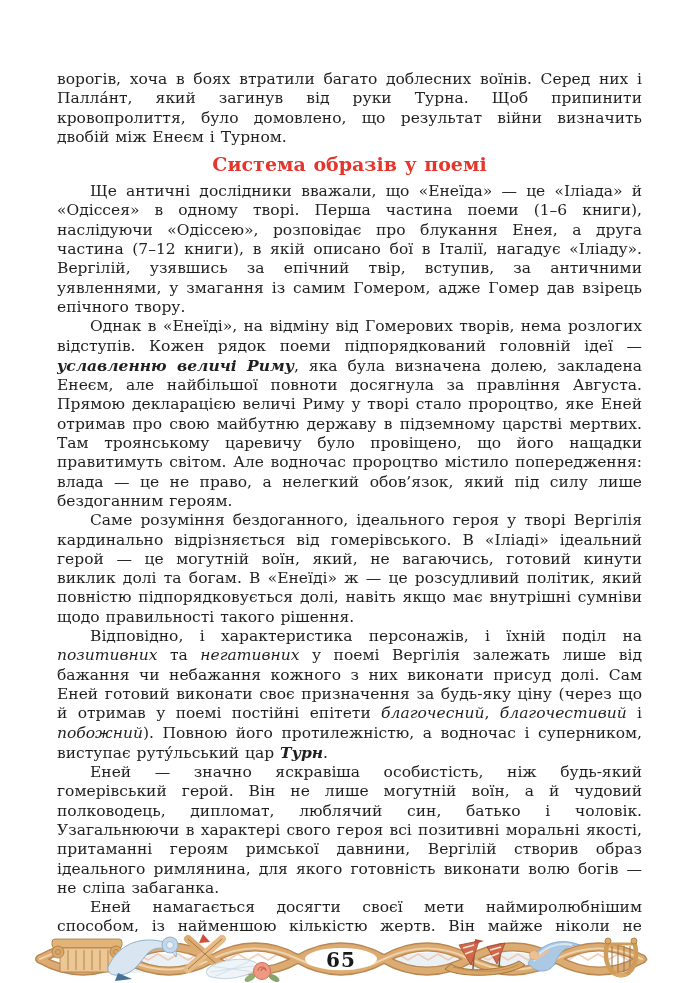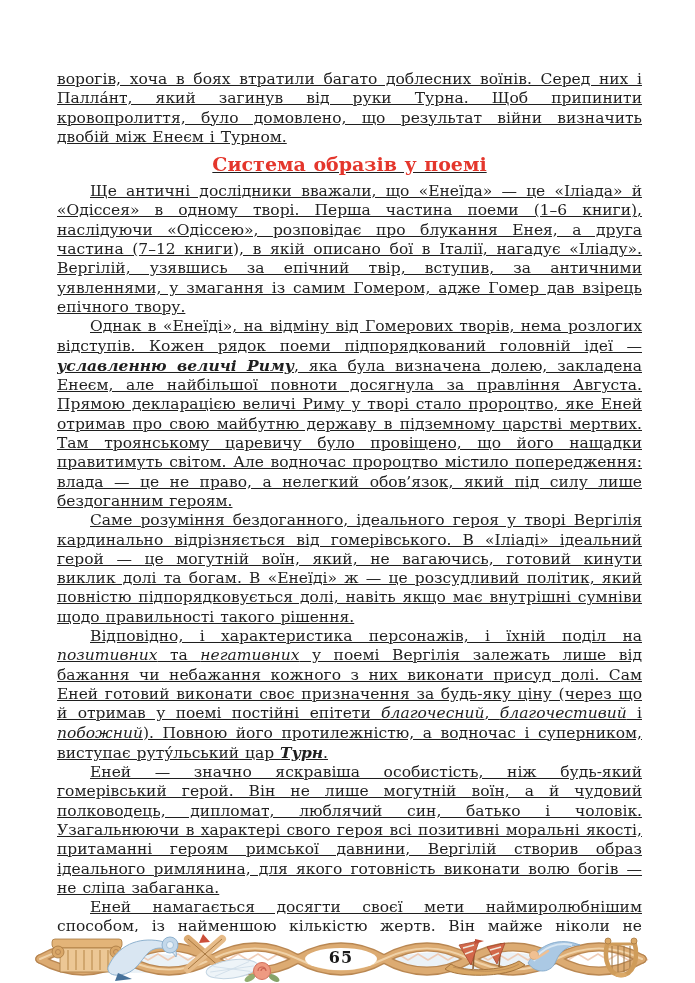--- a/index.html
+++ b/index.html
@@ -34,31 +34,31 @@
   .run-i{font-style:italic;}
   .run-bi{font-style:italic;font-weight:bold;}
   .footer-band{
     position:absolute;left:0;bottom:0;width:695px;height:50px;
   }
   .page-number{
     position:absolute;
     left:316px;top:948px;width:50px;height:20px;
     text-align:center;
     font-family:"DejaVu Serif", serif;
-    font-size:16px;font-weight:600;
+    font-size:20px;font-weight:600;
     letter-spacing:1px;
     color:#191919;
   }
 </style>
 </head>
 <body>
 
 <div class="page">
 
-  <main class="text-col" style="color: rgb(31, 31, 31); text-decoration: underline;">
+  <main class="text-col" style="color: rgb(31, 31, 31);">
     <p class="noindent"><span>ворогів, хоча в боях втратили багато доблесних воїнів. Серед них і Палла́нт, який загинув від руки Турна. Щоб припинити кровопролиття, було домовлено, що результат війни визначить двобій між Енеєм і Турном.</span></p>
     <h2 class="section-heading" style="color: rgb(228, 54, 44);">Система образів у поемі</h2>
     <p><span>Ще античні дослідники вважали, що «Енеїда» — це «Іліада» й «Одіссея» в одному творі. Перша частина поеми (1–6 книги), наслідуючи «Одіссею», розповідає про блукання Енея, а друга частина (7–12 книги), в якій описано бої в Італії, нагадує «Іліаду». Вергілій, узявшись за епічний твір, вступив, за античними уявленнями, у змагання із самим Гомером, адже Гомер дав взірець епічного твору.</span></p>
     <p><span>Однак в «Енеїді», на відміну від Гомерових творів, нема розлогих відступів. Кожен рядок поеми підпорядкований головній ідеї — </span><span class="run-bi">уславленню величі Риму</span><span>, яка була визначена долею, закладена Енеєм, але найбільшої повноти досягнула за правління Августа. Прямою декларацією величі Риму у творі стало пророцтво, яке Еней отримав про свою майбутню державу в підземному царстві мертвих. Там троянському царевичу було провіщено, що його нащадки правитимуть світом. Але водночас пророцтво містило попередження: влада — це не право, а нелегкий обов’язок, який під силу лише бездоганним героям.</span></p>
     <p><span>Саме розуміння бездоганного, ідеального героя у творі Вергілія кардинально відрізняється від гомерівського. В «Іліаді» ідеальний герой — це могутній воїн, який, не вагаючись, готовий кинути виклик долі та богам. В «Енеїді» ж — це розсудливий політик, який повністю підпорядковується долі, навіть якщо має внутрішні сумніви щодо правильності такого рішення.</span></p>
     <p><span>Відповідно, і характеристика персонажів, і їхній поділ на </span><span class="run-i">позитивних</span><span> та </span><span class="run-i">негативних</span><span> у поемі Вергілія залежать лише від бажання чи небажання кожного з них виконати присуд долі. Сам Еней готовий виконати своє призначення за будь-яку ціну (через що й отримав у поемі постійні епітети </span><span class="run-i">благочесний</span><span>, </span><span class="run-i">благочестивий</span><span> і </span><span class="run-i">побожний</span><span>). Повною його протилежністю, а водночас і суперником, виступає руту́льський цар </span><span class="run-bi">Турн</span><span>.</span></p>
     <p><span>Еней — значно яскравіша особистість, ніж будь-який гомерівський герой. Він не лише могутній воїн, а й чудовий полководець, дипломат, люблячий син, батько і чоловік. Узагальнюючи в характері свого героя всі позитивні моральні якості, притаманні героям римської давнини, Вергілій створив образ ідеального римлянина, для якого готовність виконати волю богів — не сліпа забаганка.</span></p>
     <p><span>Еней намагається досягти своєї мети наймиролюбнішим способом, із найменшою кількістю жертв. Він майже ніколи не гнівається, не втрачає контролю над собою і завжди шкодує, коли доводиться вбивати ворогів. Еней ніколи не потурає своїм бажанням (навіть найблагороднішим!), а навпаки, переборює їх. Так він поборов свою любов до карфагенської цариці Дідо́ни, бо це заважало виконувати його життє-</span></p>
   </main>
 

